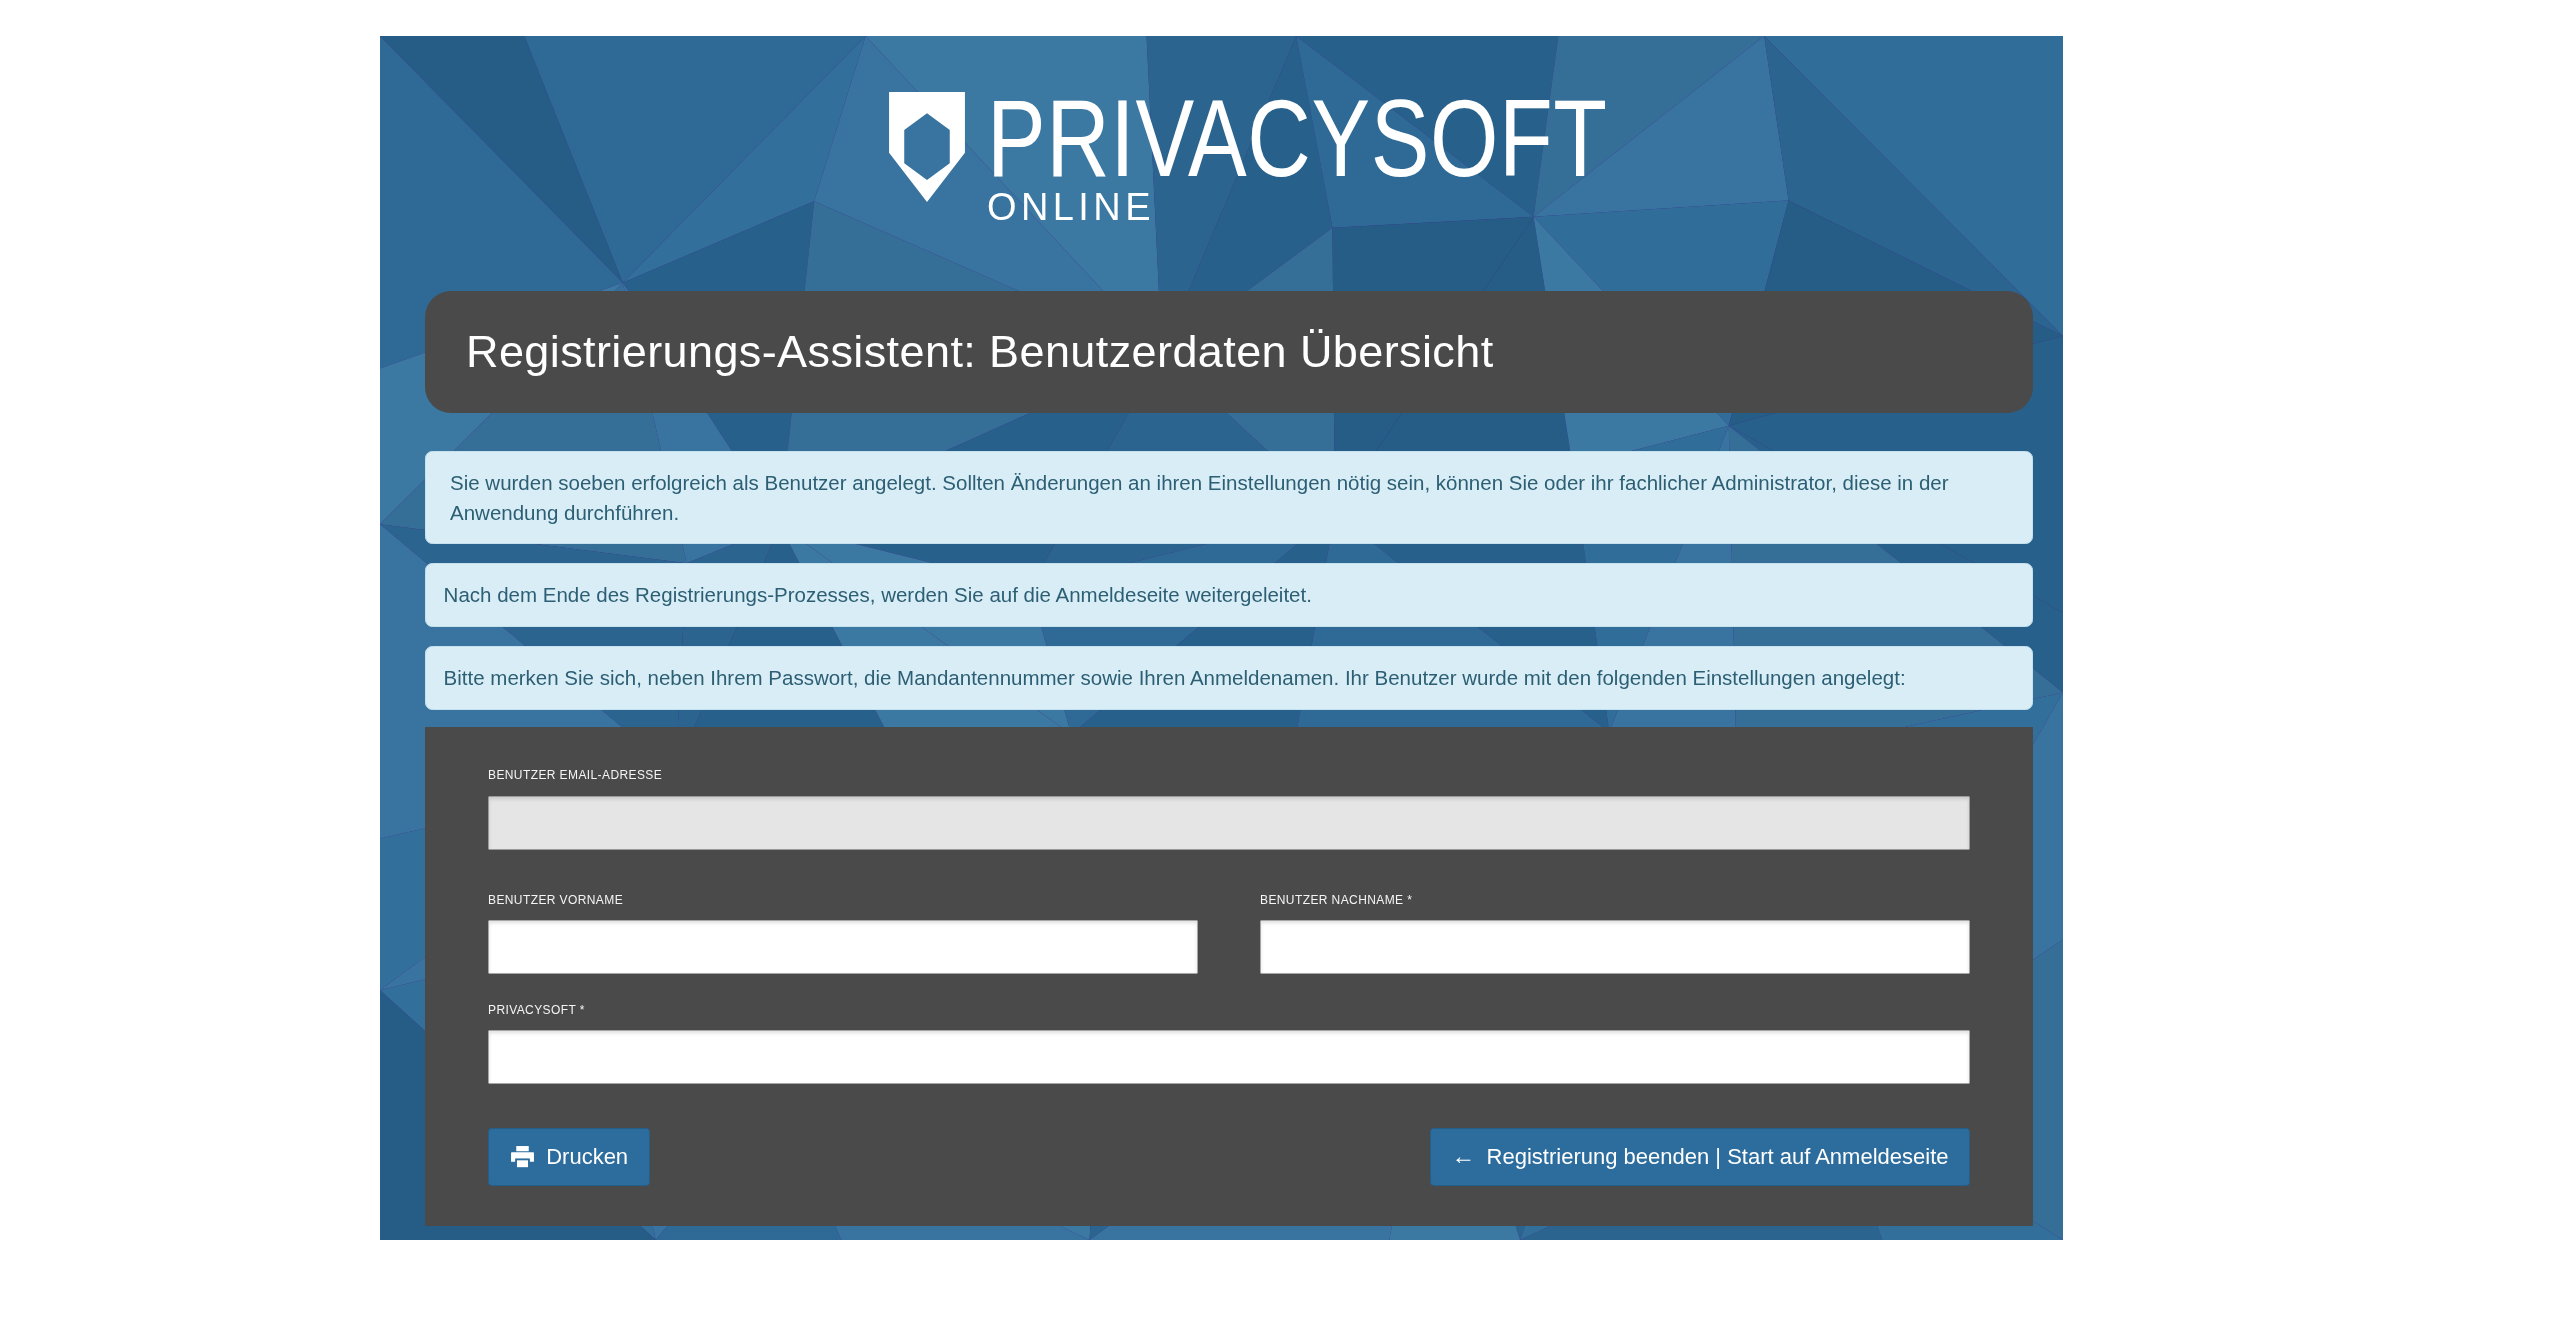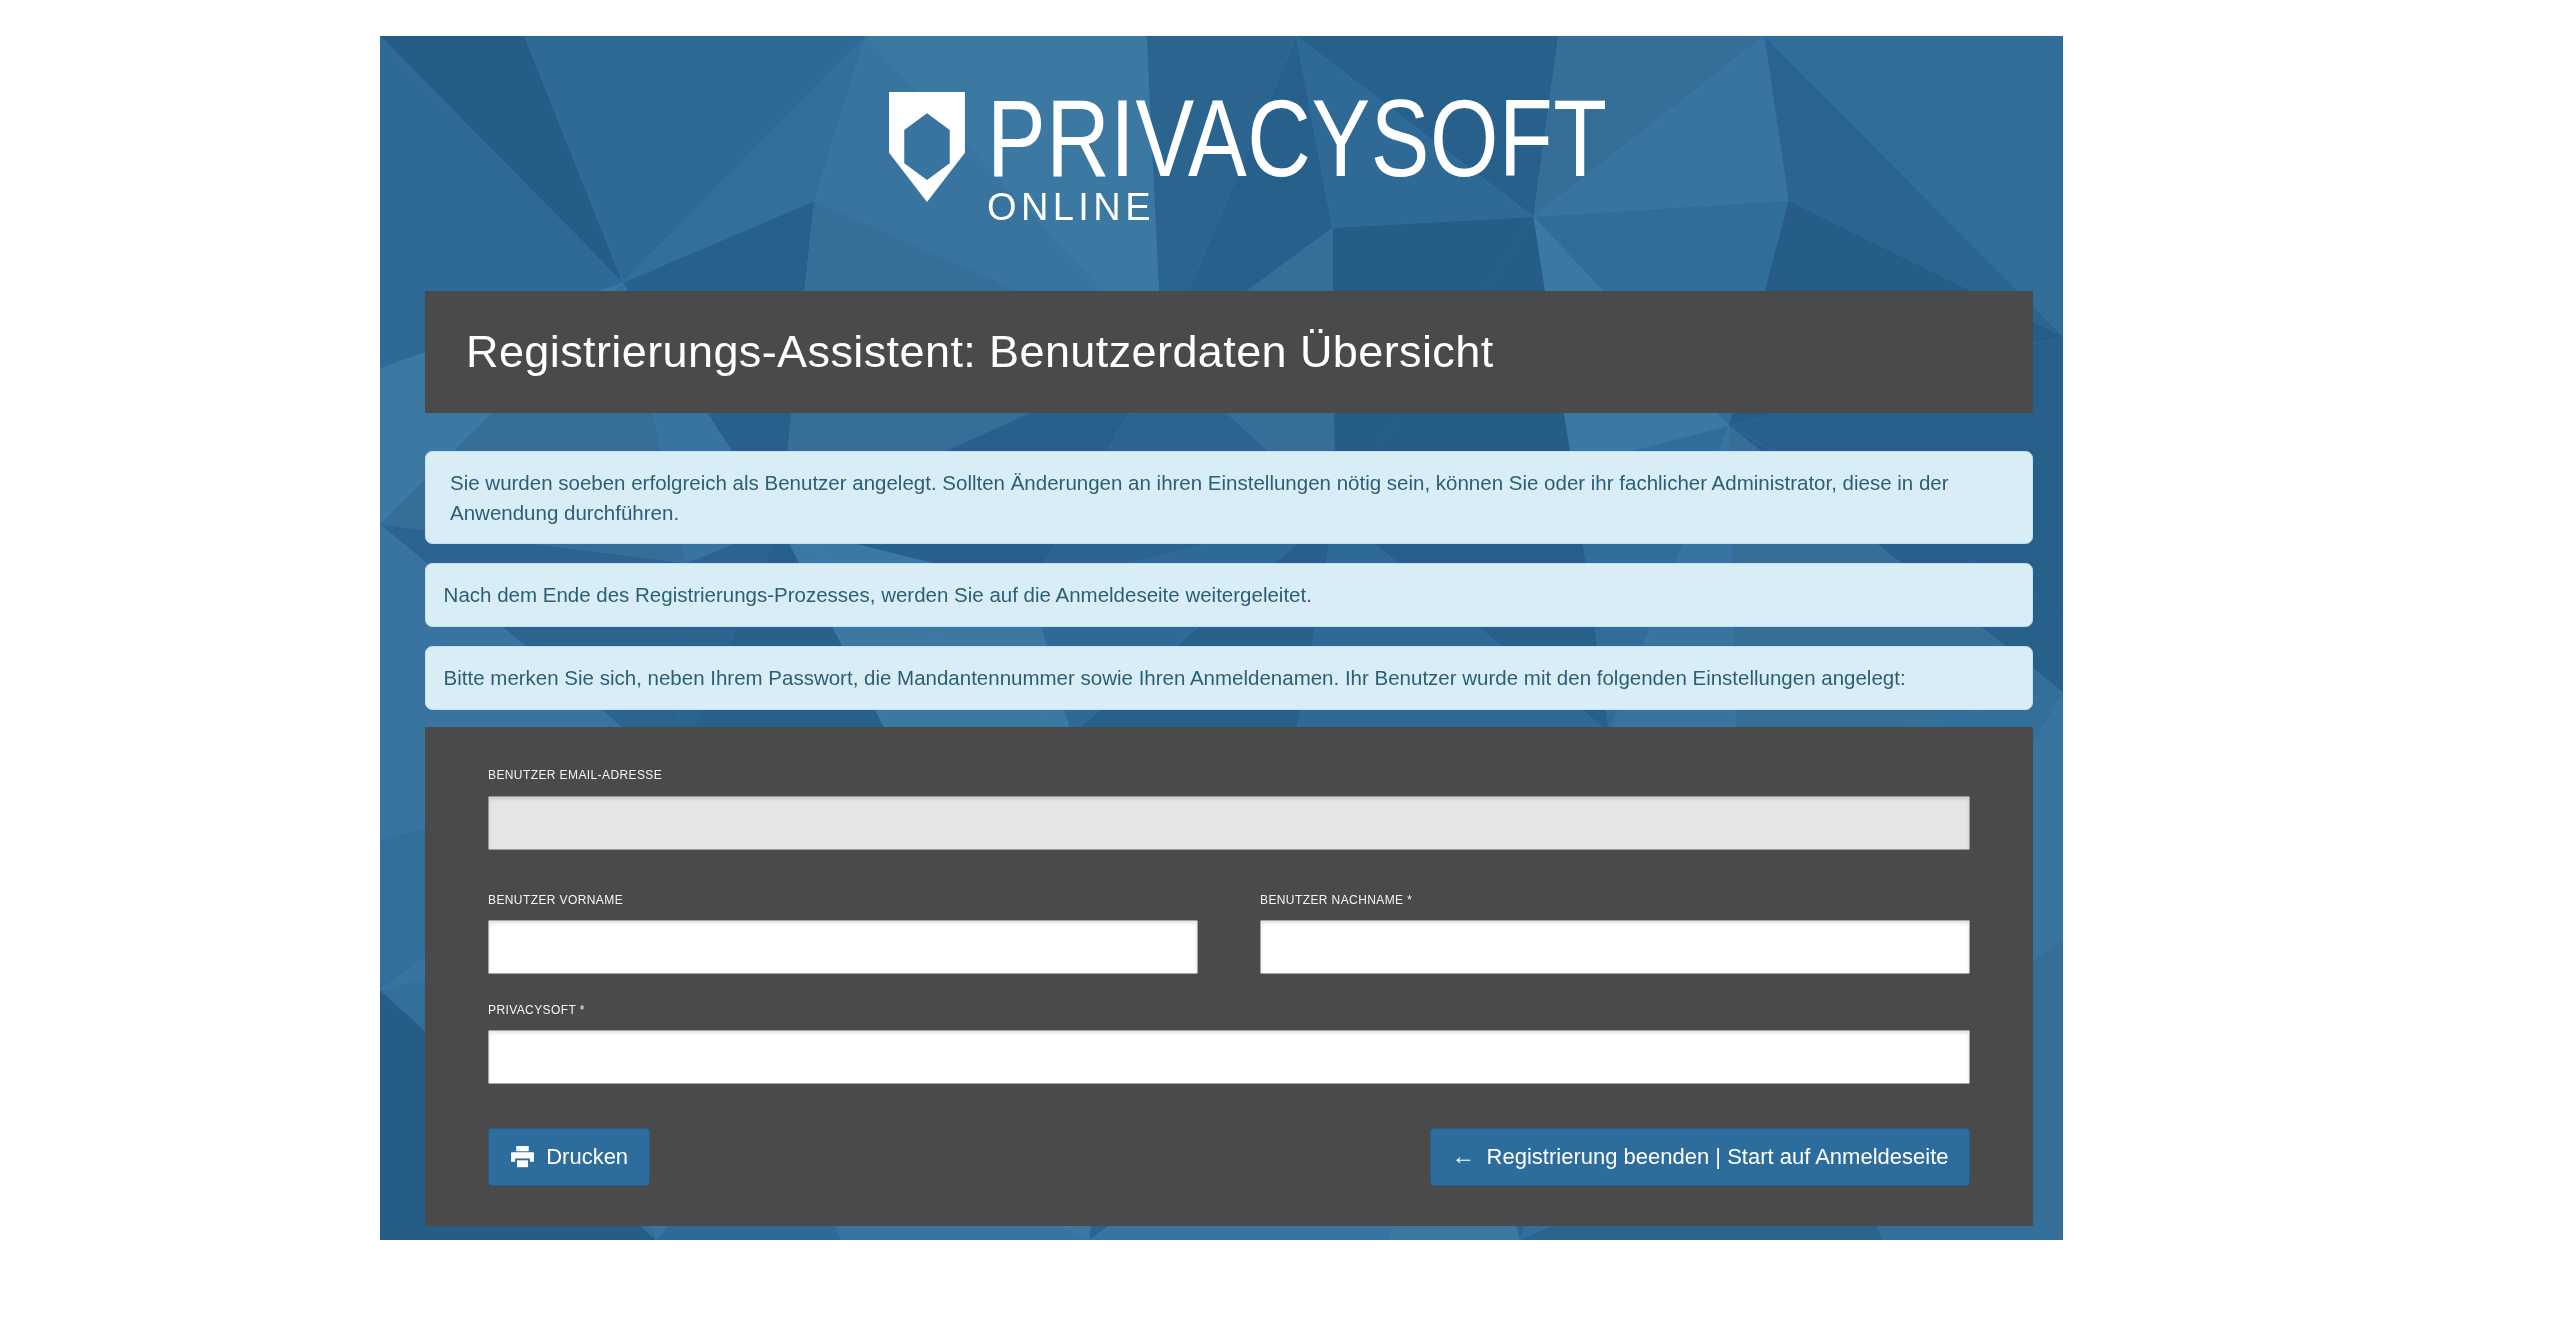--- a/index.html
+++ b/index.html
@@ -8,21 +8,21 @@
     width:2576px; height:1332px;
     background:#ffffff;
     font-family:"Liberation Sans", sans-serif;
     position:relative; overflow:hidden;
   }
 
   
   .stage {
     position:absolute; left:380px; top:36px;
     width:1683px; height:1204px;
-    background:#3b82f6; overflow:hidden;
+    background:#4c1d95; overflow:hidden;
   }
   .stage > svg.bg { position:absolute; left:0; top:0; display:block; }
 
   
   .logo {
     position:absolute; left:509px; top:47px;
     display:flex; gap:22px; color:#fff; align-items:flex-start;
   }
   .logo-icon { margin-top:8.8px; }
   .logo-name {
@@ -33,21 +33,21 @@
   .logo-sub {
     font-size:38px; font-weight:300; letter-spacing:4.4px;
     margin-top:-7.3px;
   }
 
   
   .content { position:absolute; left:45px; top:255px; width:1608px; }
 
   .titlebar {
     height:122px; background:#4a4a4a;
-    display:flex; align-items:center; padding:0 41px;
+    display:flex; align-items:center; padding:0 41px;border-radius:26px;
   }
   .titlebar h1 {
     margin:0; color:#ffffff; font-size:45px; font-weight:400;
     letter-spacing:0.4px;
   }
 
   .notice {
     background:#d9edf7; color:#2c5f73;
     border:0.7px solid #c5e1ee; border-radius:7.3px;
     padding:16px 17.6px; font-size:20.5px; line-height:1.45;

